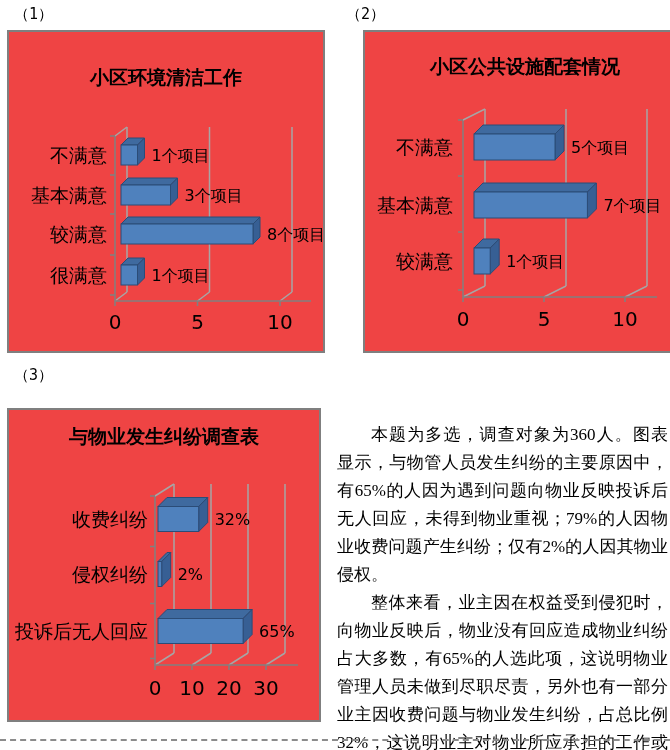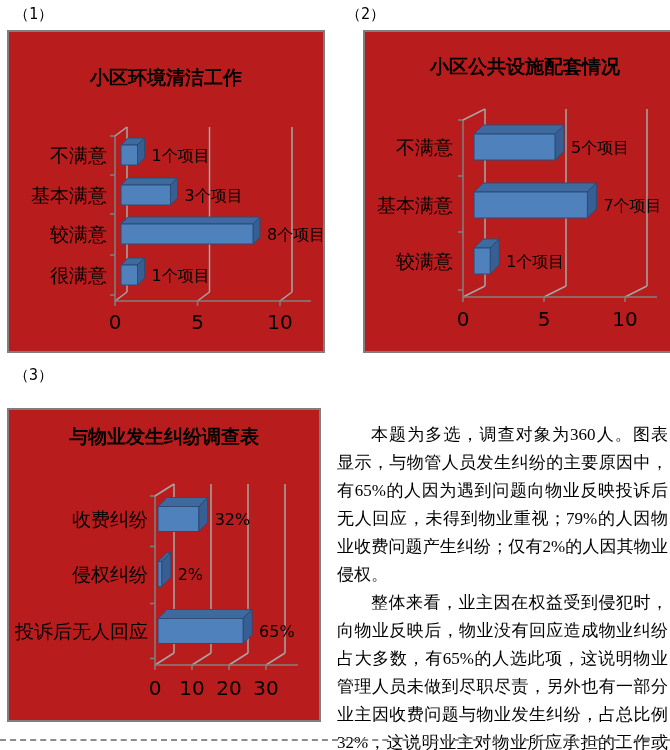--- a/index.html
+++ b/index.html
@@ -1,19 +1,19 @@
 <!DOCTYPE html>
 <html><head>
 <meta charset="utf-8">
 <style>
   html,body{margin:0;padding:0;background:#ffffff;}
   body{font-family:"Liberation Sans", sans-serif; color:#000;}
   #page{position:relative;width:670px;height:750px;background:#fff;overflow:hidden;}
   .fig-label{position:absolute;font-family:"DejaVu Sans Mono", monospace;font-size:15px;color:#000;}
-  .chart-box{position:absolute;border:2px solid #7f7f7f;background:#b91c1c;box-sizing:border-box;}
+  .chart-box{position:absolute;border:2px solid #7f7f7f;background:#ef4444;box-sizing:border-box;}
   .chart-title{position:absolute;left:0;right:0;text-align:center;font-weight:bold;font-size:19px;color:#000;
                font-family:"DejaVu Sans", sans-serif;}
   .chart-svg{position:absolute;left:0;top:0;overflow:visible;}
   .chart-svg text{font-family:"DejaVu Sans", sans-serif;}
   #analysis{position:absolute;left:337px;top:421px;width:331px;font-size:17px;line-height:28px;
             font-family:"Liberation Serif", serif;text-align:justify;}
   #analysis p{margin:0;text-indent:2em;}
   #bottom-divider{position:absolute;left:0;top:739px;width:670px;border-top:2px dashed #8c8c8c;}
 </style>
 </head>

